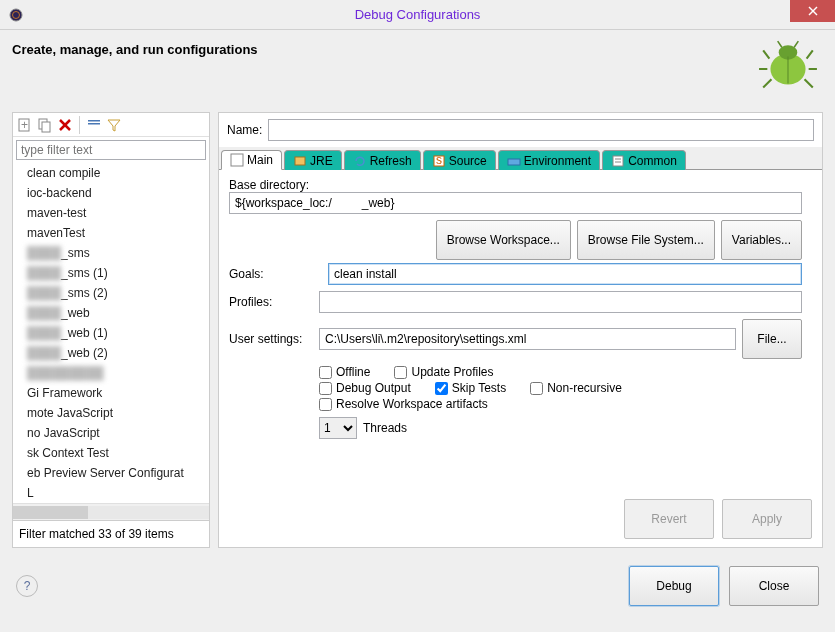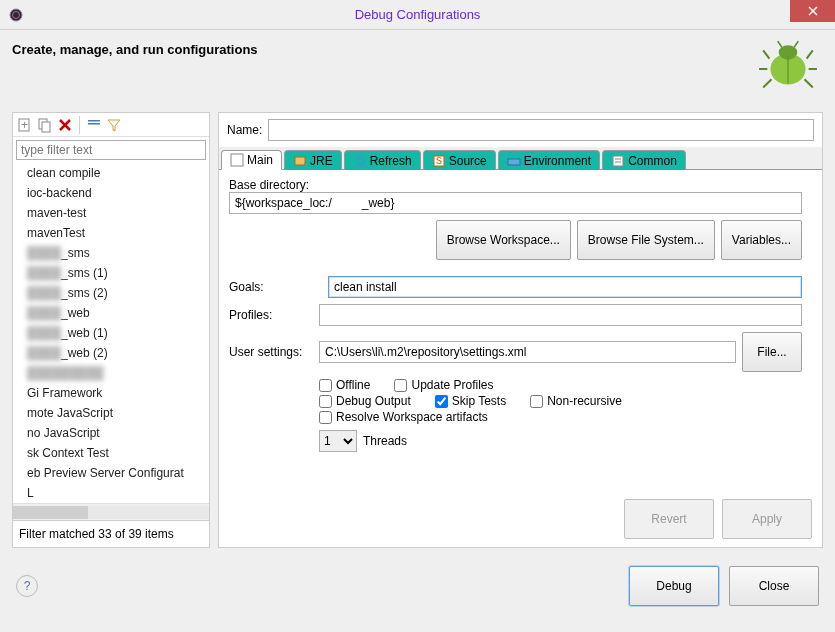--- a/index.html
+++ b/index.html
@@ -197,21 +197,21 @@
 
     <div class="tab-body">
       <div>Base directory:</div>
       <input class="text-in" style="width: 100%; " value="${workspace_loc:/         _web}">
       <div class="row" style="justify-content:flex-end;">
         <button class="btn">Browse Workspace...</button>
         <button class="btn">Browse File System...</button>
         <button class="btn">Variables...</button>
       </div>
 
-      <div class="row" style="margin-top:16px;gap:15px;">
+      <div class="row" style="margin-top:3px;gap:15px;">
         <span style="width:84px;">Goals:</span>
         <input class="text-in goals-in" style="flex: 1 1 0%;" value="clean install">
       </div>
       <div class="row">
         <span style="width:84px;">Profiles:</span>
         <input class="text-in" style="flex: 1 1 0%;" value="">
       </div>
       <div class="row">
         <span style="width:84px;">User settings:</span>
         <input class="text-in" style="flex: 1 1 0%;" value="C:\Users\li\.m2\repository\settings.xml">

